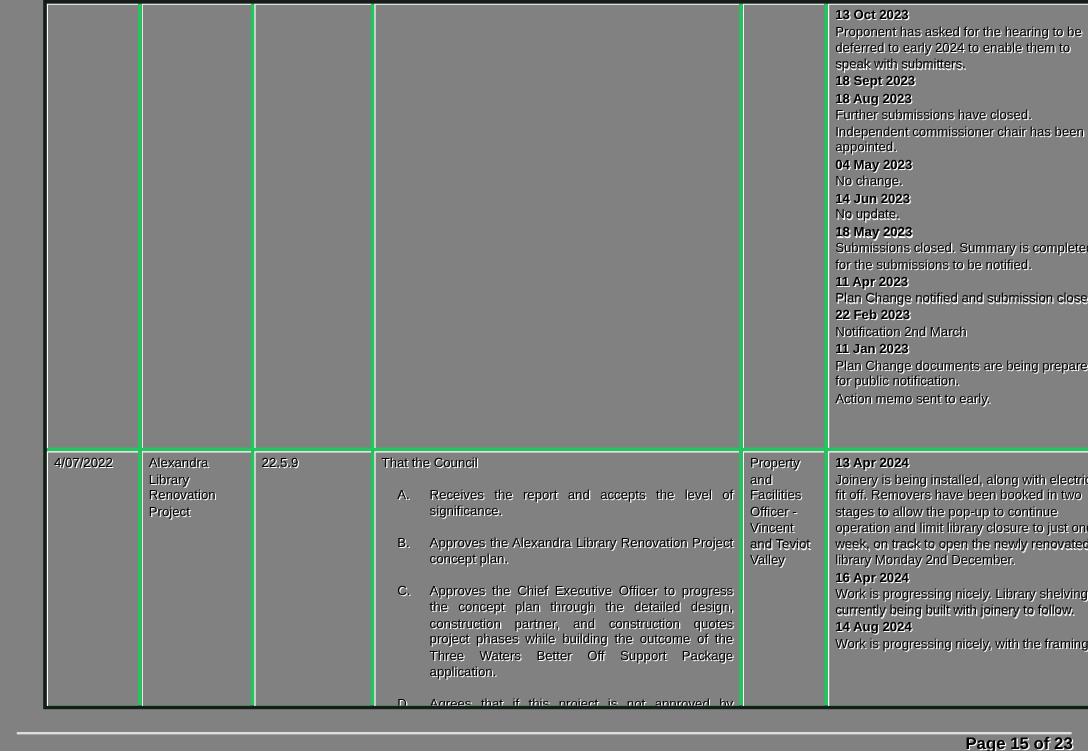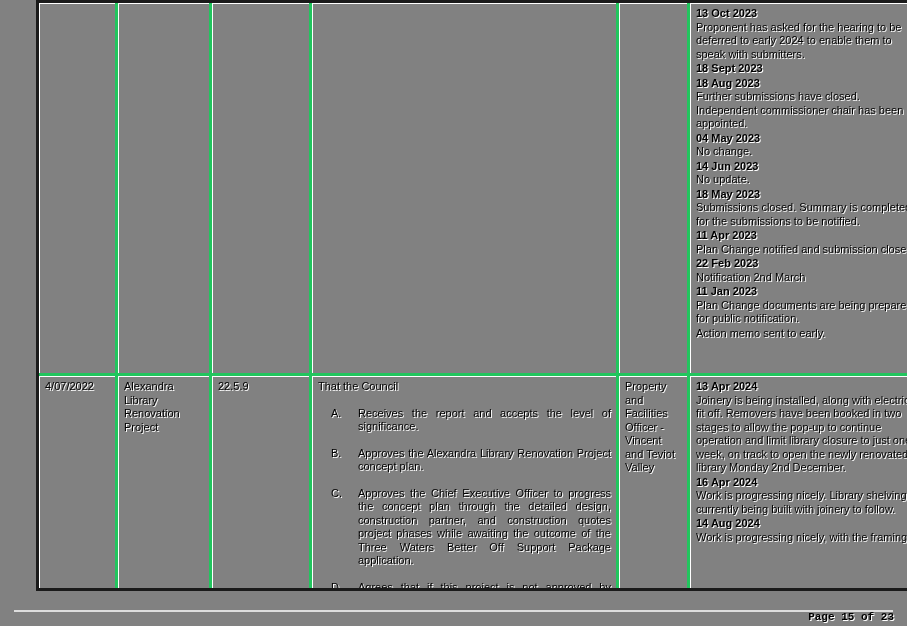--- a/index.html
+++ b/index.html
@@ -44,23 +44,22 @@
   .res-letter{
     position:absolute;left:13px;top:0;
   }
   .footer-rule{
     position:absolute;left:14px;top:610px;
     width:879px;height:2px;
     background:#dedede;
   }
   .page-number{
     position:absolute;right:13px;top:611px;
-    font-size:11px;font-weight:bold;
+    font-size:14px;font-weight:bold;
     text-shadow:1px 1px 0 #ffffff;
-    font-family:Liberation Mono, monospace;
   }
 </style>
 </head>
 <body>
 
 <div class="doc-table">
 
   <div class="row">
     <div class="cell"></div>
     <div class="cell"></div>
@@ -118,21 +117,21 @@
       <div class="res-item">
         <span class="res-letter">A.</span>
         <span>Receives the report and accepts the level of significance.</span>
       </div>
       <div class="res-item">
         <span class="res-letter">B.</span>
         <span>Approves the Alexandra Library Renovation Project concept plan.</span>
       </div>
       <div class="res-item">
         <span class="res-letter">C.</span>
-        <span>Approves the Chief Executive Officer to progress the concept plan through the detailed design, construction partner, and construction quotes project phases while awaiting the outcome of the Three Waters Better Off Support Package application.</span>
+        <span>Approves the Chief Executive Officer to progress the concept plan through the detailed design, construction partner, and construction quotes project phases while building the outcome of the Three Waters Better Off Support Package application.</span>
       </div>
       <div class="res-item">
         <span class="res-letter">D.</span>
         <span>Agrees that if this project is not approved by Council as being included the Three Waters Better Off Support Package, the Chief Executive Officer is</span>
       </div>
     </div>
     <div class="cell">Property and Facilities Officer - Vincent and Teviot Valley</div>
     <div class="cell">
       <div class="upd">
         <div class="upd-date">13 Apr 2024</div>

